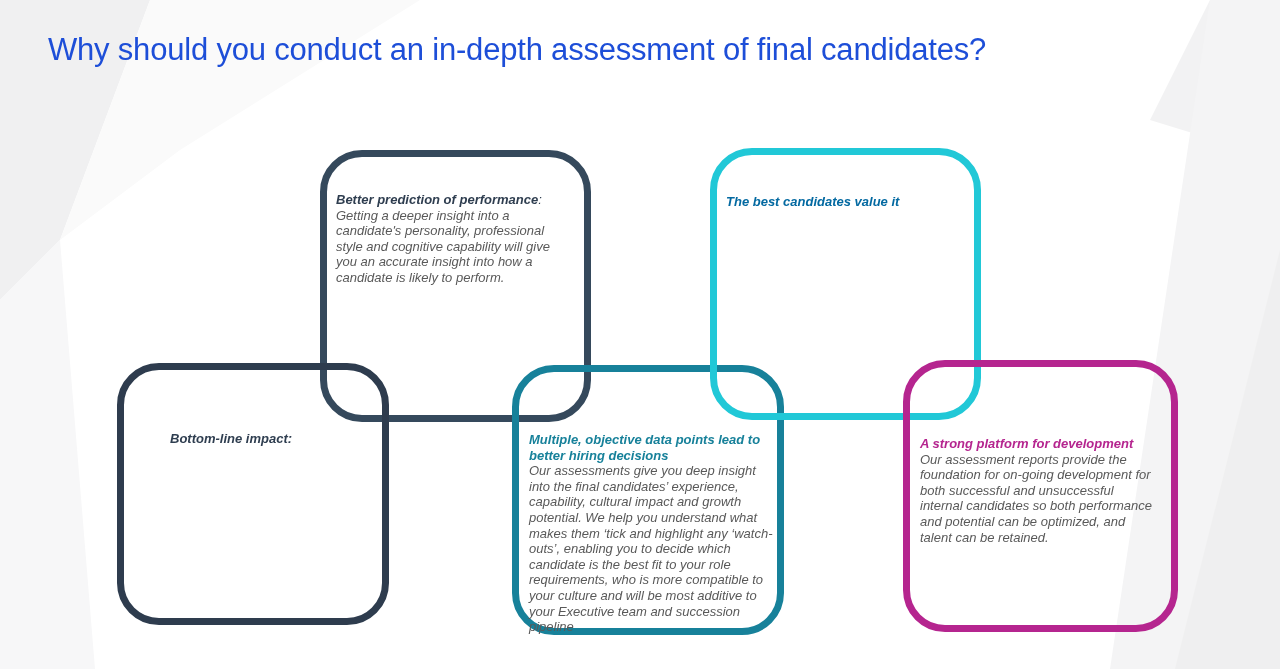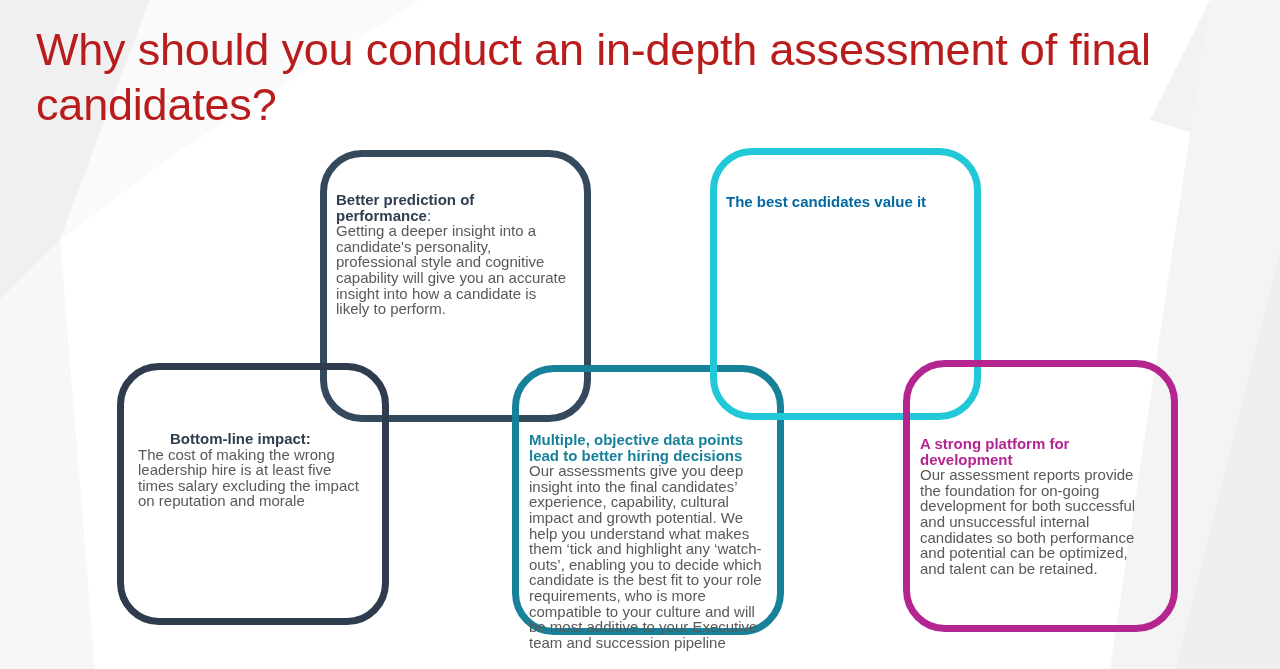--- a/index.html
+++ b/index.html
@@ -22,51 +22,52 @@
     inset: 0;
     width: 1280px;
     height: 669px;
     z-index: 0;
     pointer-events: none;
   }
 
   
   #slide-title {
     position: absolute;
-    left: 36px;
+    left: 48px;
     top: 22px;
     width: 1180px;
     z-index: 5;
-    font-size: 45px;
+    font-size: 31px;
     line-height: 55px;
     font-weight: 300;
     letter-spacing: -0.2px;
-    color: #b91c1c;
+    color: #1d4ed8;
   }
 
   
   #diagram {
     position: absolute;
     inset: 0;
     z-index: 3;
   }
 
   .node {
     position: absolute;
     border-style: solid;
     border-width: 7px;
     border-radius: 42px;
     background: transparent;
   }
 
   .node-body {
     position: absolute;
-    font-size: 15px;
+    font-size: 13px;
     line-height: 15.6px;
     color: #595959;
+    font-style: italic;
   }
 
   .node-title {
     font-weight: bold;
     display: block;
   }
   .node-title .plain { font-weight: normal; }
 
   
   #node-better-prediction {
@@ -150,21 +151,20 @@
     <span class="node-title"><span>Better prediction of performance</span><span class="plain">:</span></span>
     <span>Getting a deeper insight into a candidate's personality, professional style and cognitive capability will give you an accurate insight into how a candidate is likely to perform.</span>
   </div>
 
   <div class="node-body" id="body-best-candidates">
     <span class="node-title"><span>The best candidates value it</span><span class="plain"></span></span>
   </div>
 
   <div class="node-body" id="body-bottom-line">
     <span class="node-title"><span>Bottom-line impact:</span><span class="plain"></span></span>
-    <span>The cost of making the wrong leadership hire is at least five times salary excluding the impact on reputation and morale</span>
   </div>
 
   <div class="node-body" id="body-multiple-data">
     <span class="node-title"><span>Multiple, objective data points lead to better hiring decisions</span><span class="plain"></span></span>
     <span>Our assessments give you deep insight into the final candidates’ experience, capability, cultural impact and growth potential. We help you understand what makes them ‘tick and highlight any ‘watch-outs’, enabling you to decide which candidate is the best fit to your role requirements, who is more compatible to your culture and will be most additive to your Executive team and succession pipeline</span>
   </div>
 
   <div class="node-body" id="body-strong-platform">
     <span class="node-title"><span>A strong platform for development</span><span class="plain"></span></span>
     <span>Our assessment reports provide the foundation for on-going development for both successful and unsuccessful internal candidates so both performance and potential can be optimized, and talent can be retained.</span>

